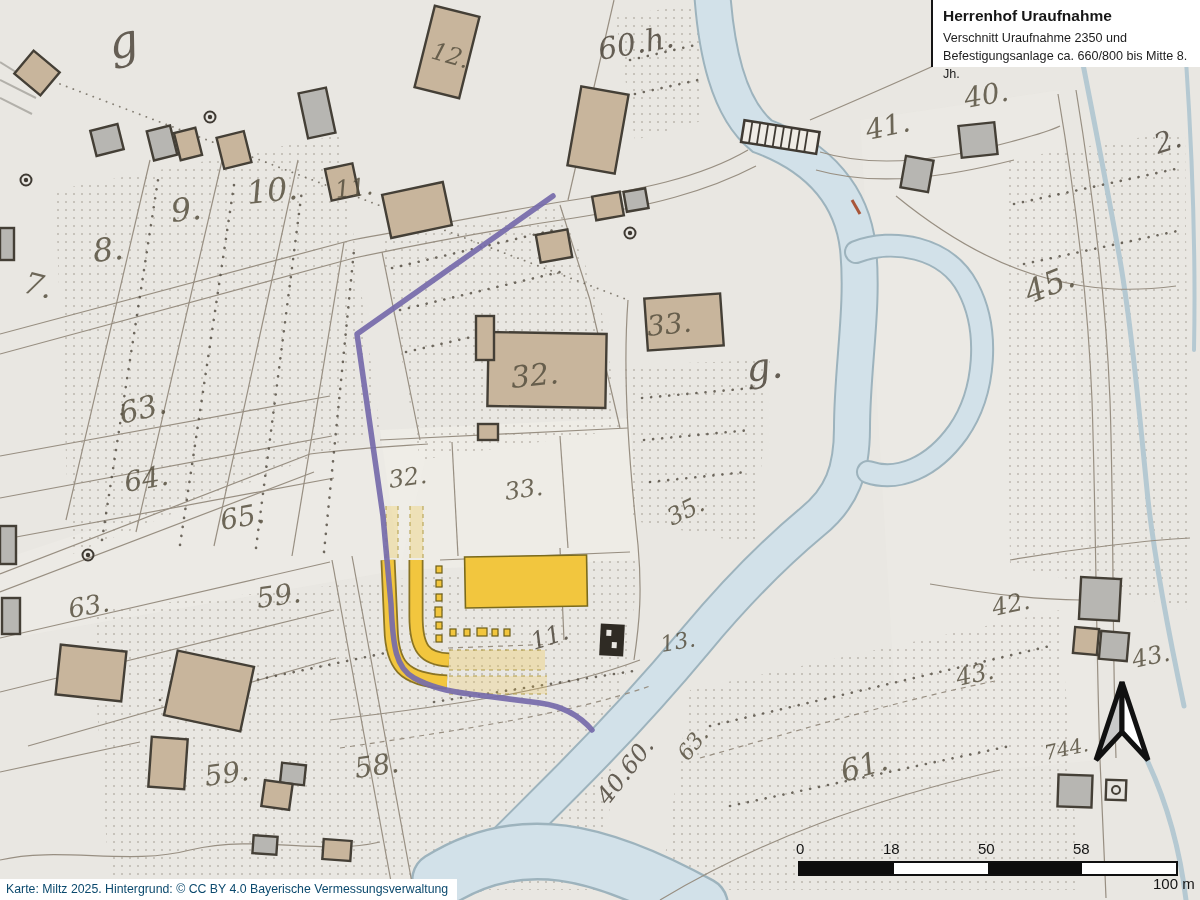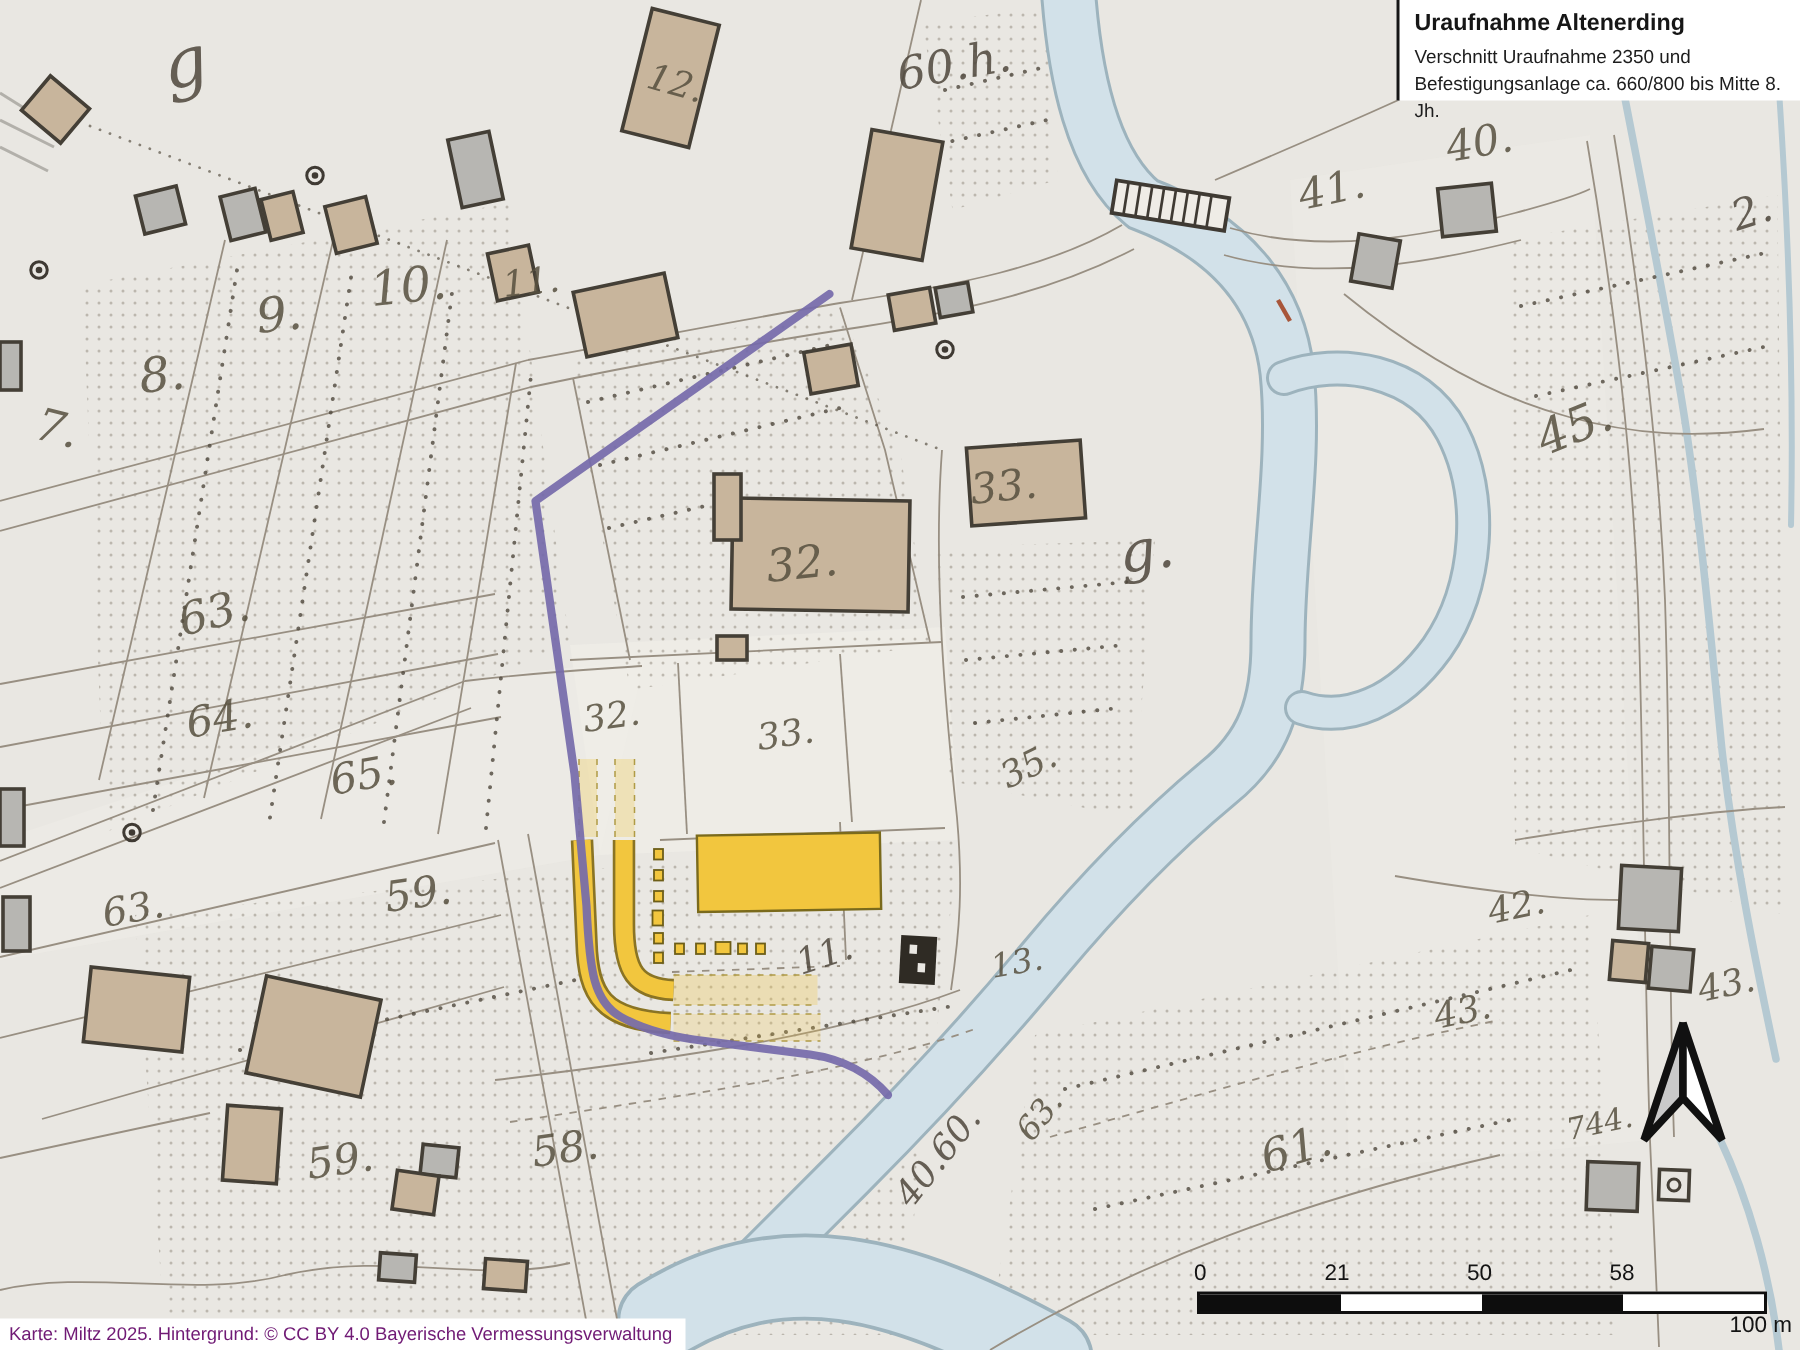--- a/index.html
+++ b/index.html
@@ -7,21 +7,21 @@
          font-family:"Liberation Sans",sans-serif;background:#e9e7e2;}
   #basemap{position:absolute;left:0;top:0;}
   .plabel{font-family:"DejaVu Serif",serif;font-style:italic;fill:#57503f;opacity:.85;}
   .plabel.script{fill:#4e473c;}
   
   #titlebox{position:absolute;top:0;left:931px;right:0;height:67px;background:#ffffff;
             border-left:2px solid #151515;box-sizing:border-box;padding:7px 12px 0 10px;color:#161616;}
   #titlebox h1{margin:0 0 6px 0;font-size:15.5px;font-weight:bold;line-height:1.1;}
   #titlebox .sub{font-size:12.6px;line-height:1.42;color:#1d1d1d;}
   
-  #attribution{position:absolute;left:0;bottom:0;background:#ffffff;color:#701a75;
+  #attribution{position:absolute;left:0;bottom:0;background:#ffffff;color:#0c4a6e;
                font-size:12.3px;padding:3px 9px 4px 6px;white-space:nowrap;}
   
   #scalebar{position:absolute;left:795px;top:840px;width:405px;height:40px;}
   #scalebar .sb-label{position:absolute;top:0;font-size:15px;color:#141414;}
   #sb-l0{left:1px;} #sb-l1{left:88px;} #sb-l2{left:183px;} #sb-l3{left:278px;} #sb-l4{left:358px;margin-top:35px;}
   #sb-bar{position:absolute;left:3px;top:21px;width:376px;height:11px;border:2px solid #0f0f0f;
           display:flex;background:#fff;}
   #sb-bar .seg{width:94px;height:100%;}
   .seg.dark{background:#0d0d0d;} .seg.light{background:#ffffff;}
   
@@ -283,33 +283,33 @@
         <text x="356" y="778" font-size="28" transform="rotate(-8 356 778)" class="plabel">58.</text>
         <text x="844" y="782" font-size="30" transform="rotate(-16 844 782)" class="plabel">61.</text>
         <text x="608" y="806" font-size="24" transform="rotate(-52 608 806)" class="plabel script">40.60.</text>
         <text x="688" y="762" font-size="22" transform="rotate(-52 688 762)" class="plabel">63.</text>
         <text x="1046" y="760" font-size="20" transform="rotate(-12 1046 760)" class="plabel">744.</text>
         <text x="1158" y="154" font-size="28" transform="rotate(-18 1158 154)" class="plabel script">2.</text>
       </g>
   </svg>
 
   <div id="titlebox">
-    <h1>Uraufnahme Altenerding</h1>
+    <h1>Herrenhof Uraufnahme</h1>
     <div class="sub">Verschnitt Uraufnahme 2350 und</div>
     <div class="sub">Befestigungsanlage ca. 660/800 bis Mitte 8. Jh.</div>
   </div>
 
   <svg id="northarrow" width="64" height="92" viewBox="0 0 64 92">
     <polygon points="30,6 4,84 30,56" fill="#c9c9c9" stroke="#111" stroke-width="5" stroke-linejoin="miter"></polygon>
     <polygon points="30,6 56,84 30,56" fill="#ffffff" stroke="#111" stroke-width="5" stroke-linejoin="miter"></polygon>
   </svg>
 
   <div id="scalebar">
     <span id="sb-l0" class="sb-label">0</span>
-    <span id="sb-l1" class="sb-label">21</span>
+    <span id="sb-l1" class="sb-label">18</span>
     <span id="sb-l2" class="sb-label">50</span>
     <span id="sb-l3" class="sb-label">58</span>
     <span id="sb-l4" class="sb-label">100 m</span>
     <div id="sb-bar">
       <div class="seg dark"></div>
       <div class="seg light"></div>
       <div class="seg dark"></div>
       <div class="seg light"></div>
     </div>
   </div>

